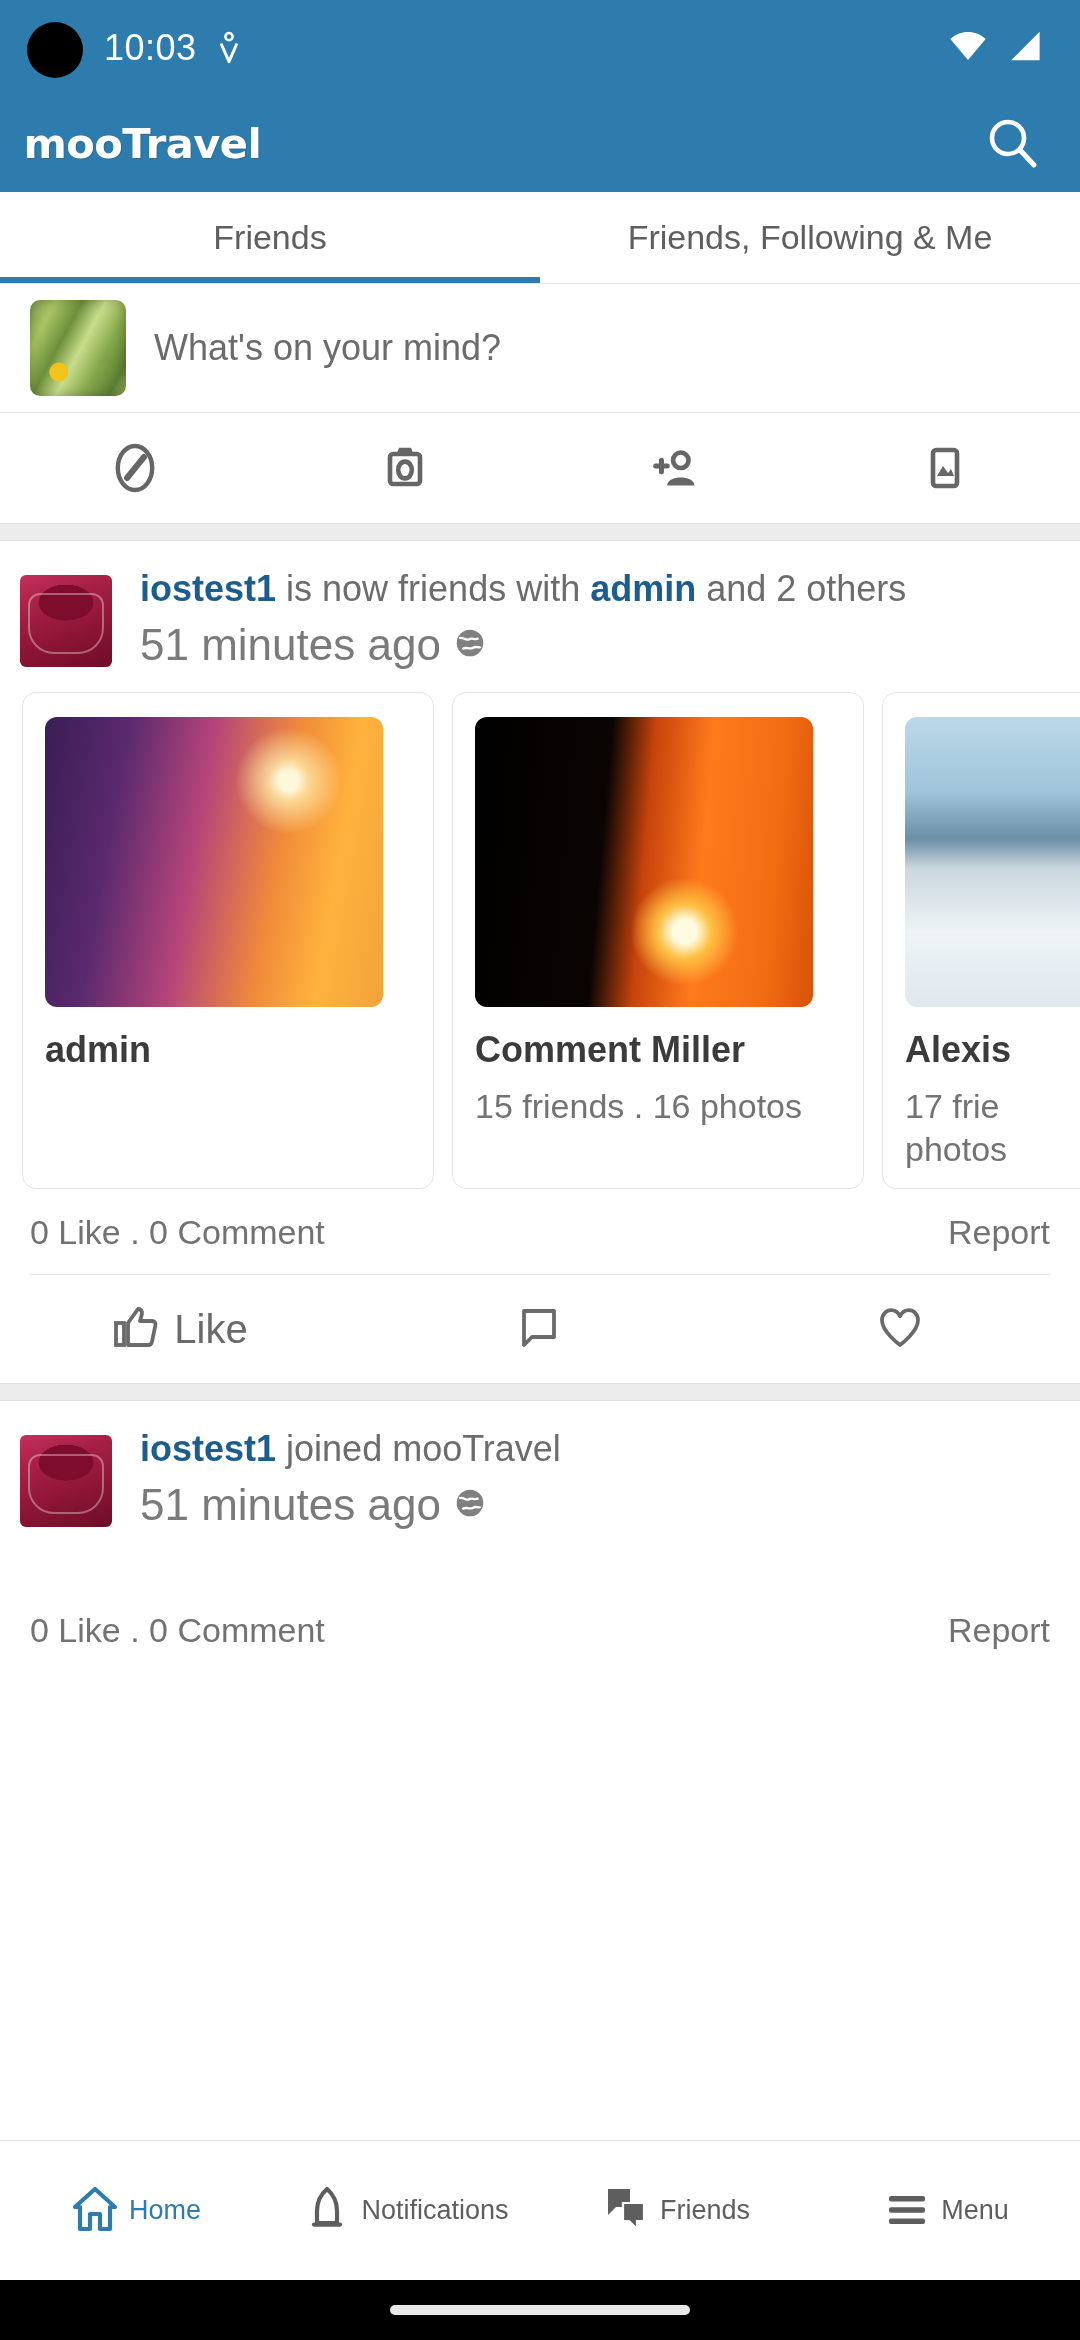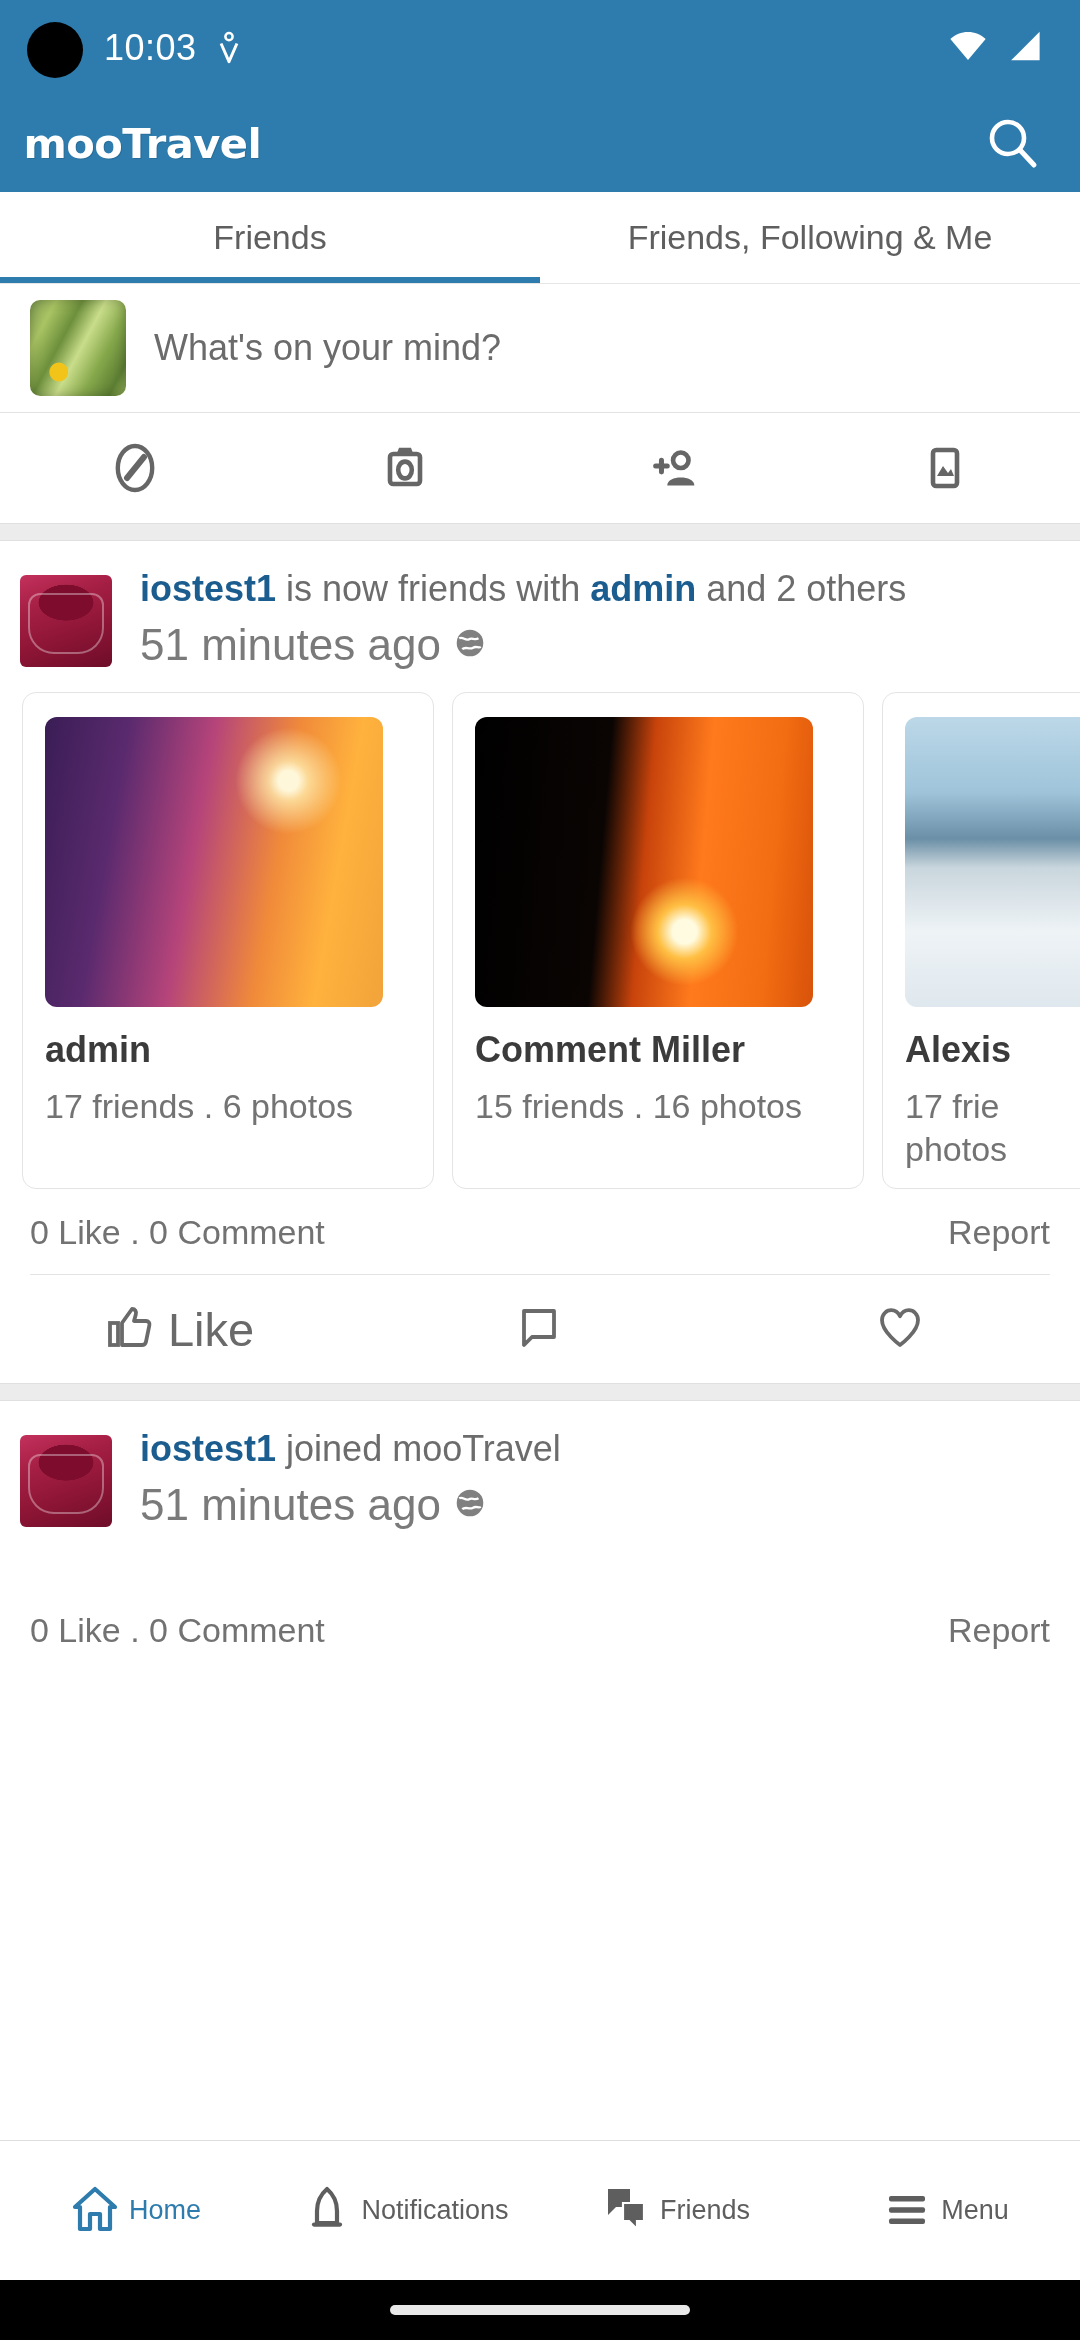--- a/index.html
+++ b/index.html
@@ -216,21 +216,21 @@
   .actionbar {
     display:flex; height:108px; align-items:center;
     background:#ffffff;
   }
   .actionbar .ab {
     flex:1;
     display:flex; align-items:center; justify-content:center;
     gap:14px;
     cursor:pointer;
   }
-  .ab-label { font-size:47px; color:#6a6a6a; }
+  .ab-label { font-size:40px; color:#6a6a6a; }
 
   
   .bottomnav {
     position:absolute; left:0; bottom:60px;
     width:1080px; height:140px;
     background:#ffffff;
     border-top:1px solid #dddddd;
     display:flex;
   }
   .nav-item {
@@ -354,21 +354,20 @@
               </svg>
           </span>
         </div>
       </div>
     </div>
 
     <div class="cards-strip">
       <div class="fcard">
         <div class="fcard-img img-a"></div>
         <div class="fcard-name">admin</div>
-        <div class="fcard-sub">17 friends . 6 photos</div>
       </div>
       <div class="fcard">
         <div class="fcard-img img-b"></div>
         <div class="fcard-name">Comment Miller</div>
         <div class="fcard-sub">15 friends . 16 photos</div>
       </div>
       <div class="fcard">
         <div class="fcard-img img-c"></div>
         <div class="fcard-name">Alexis</div>
         <div class="fcard-sub">17 frie</div>

